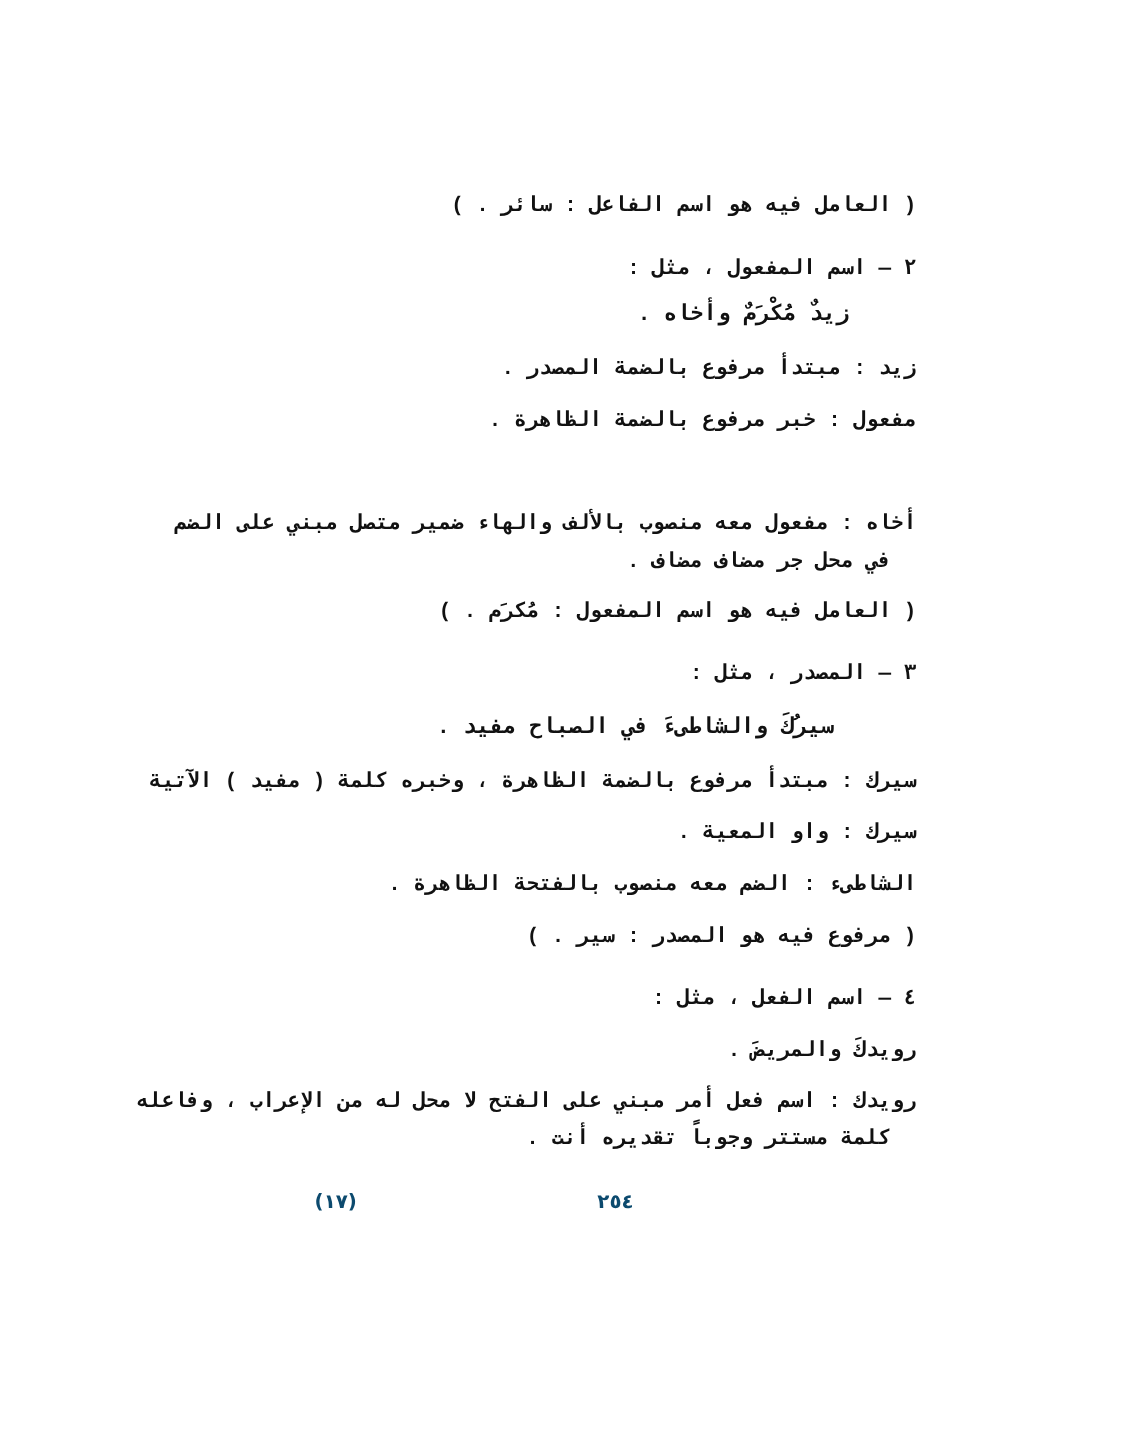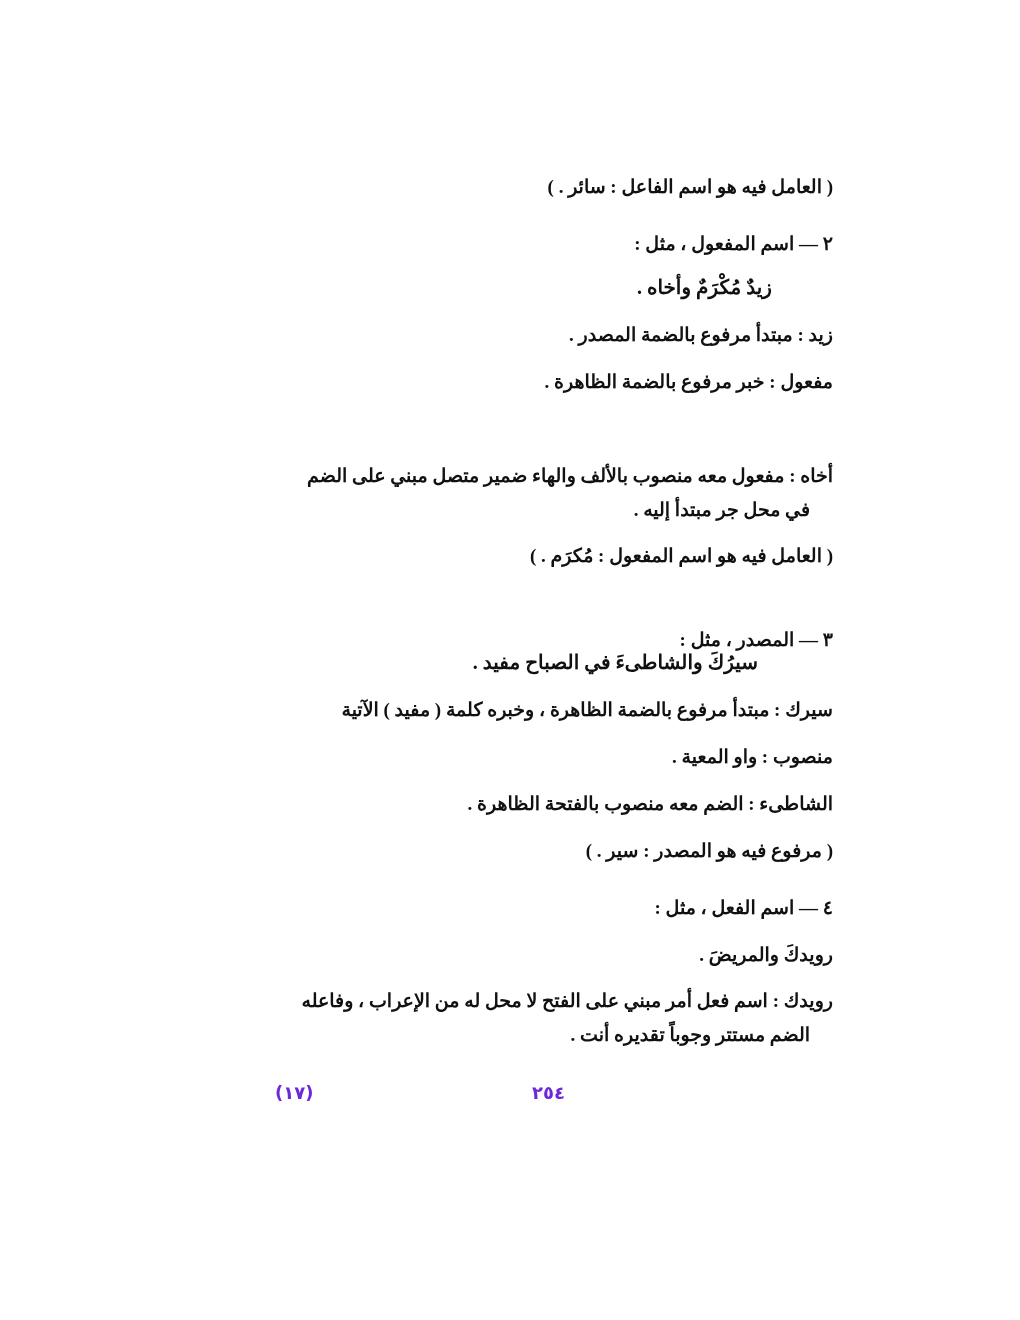--- a/index.html
+++ b/index.html
@@ -4,51 +4,51 @@
   <style>
     html, body { margin: 0; padding: 0; background: #ffffff; }
     body { width: 1020px; height: 1320px; position: relative; overflow: hidden; }
     .page { position: absolute; left: 0; top: 0; width: 1020px; height: 1320px; background: #fff; }
     .line {
       position: absolute;
       right: 187px;
       direction: rtl;
       text-align: right;
       white-space: nowrap;
-      font-family: Liberation Serif, serif;
+      font-family: Liberation Mono, monospace;
       font-size: 19px;
       color: #111;
       font-weight: bold;
       line-height: 24px;
     }
     .indent { right: 210px; }
     .example { right: 248px; font-size: 20px; }
     .example2 { right: 262px; font-size: 20px; margin-left: 24px; }
-    .footer { position: absolute; top: 1082px; font-family: "DejaVu Sans", sans-serif; font-size: 18px; font-weight: bold; color: #6d28d9; direction: rtl; }
+    .footer { position: absolute; top: 1082px; font-family: "DejaVu Sans", sans-serif; font-size: 18px; font-weight: bold; color: #0c4a6e; direction: rtl; margin-left: 11px; }
     .folio { left: 275px; }
     .pagenum { left: 532px; }
   </style>
 </head>
 <body>
 
 <div class="page">
   <div class="line" style="top:175px">( العامل فيه هو اسم الفاعل : سائر . )</div>
   <div class="line" style="top:232px">٢ — اسم المفعول ، مثل :</div>
   <div class="line example" style="top:275px">زيدٌ مُكْرَمٌ وأخاه .</div>
   <div class="line" style="top:323px">زيد : مبتدأ مرفوع بالضمة المصدر .</div>
   <div class="line" style="top:370px">مفعول : خبر مرفوع بالضمة الظاهرة .</div>
   <div class="line" style="top:464px">أخاه : مفعول معه منصوب بالألف والهاء ضمير متصل مبني على الضم</div>
-  <div class="line indent" style="top:498px">في محل جر مبتدأ إليه .</div>
+  <div class="line indent" style="top:498px">في محل جر مضاف مضاف .</div>
   <div class="line" style="top:544px">( العامل فيه هو اسم المفعول : مُكرَم . )</div>
-  <div class="line" style="top:628px">٣ — المصدر ، مثل :</div>
+  <div class="line" style="top:600px">٣ — المصدر ، مثل :</div>
   <div class="line example2" style="top:650px">سيرُكَ والشاطىءَ في الصباح مفيد .</div>
   <div class="line" style="top:698px">سيرك : مبتدأ مرفوع بالضمة الظاهرة ، وخبره كلمة ( مفيد ) الآتية</div>
-  <div class="line" style="top:745px">منصوب : واو المعية .</div>
+  <div class="line" style="top:745px">سيرك : واو المعية .</div>
   <div class="line" style="top:792px">الشاطىء : الضم معه منصوب بالفتحة الظاهرة .</div>
   <div class="line" style="top:839px">( مرفوع فيه هو المصدر : سير . )</div>
   <div class="line" style="top:896px">٤ — اسم الفعل ، مثل :</div>
   <div class="line" style="top:943px">رويدكَ والمريضَ .</div>
   <div class="line" style="top:989px">رويدك : اسم فعل أمر مبني على الفتح لا محل له من الإعراب ، وفاعله</div>
-  <div class="line indent" style="top:1023px">الضم مستتر وجوباً تقديره أنت .</div>
+  <div class="line indent" style="top:1023px">كلمة مستتر وجوباً تقديره أنت .</div>
 
   <div class="footer folio">(١٧)</div>
   <div class="footer pagenum">٢٥٤</div>
 </div>
 
 </body></html>

